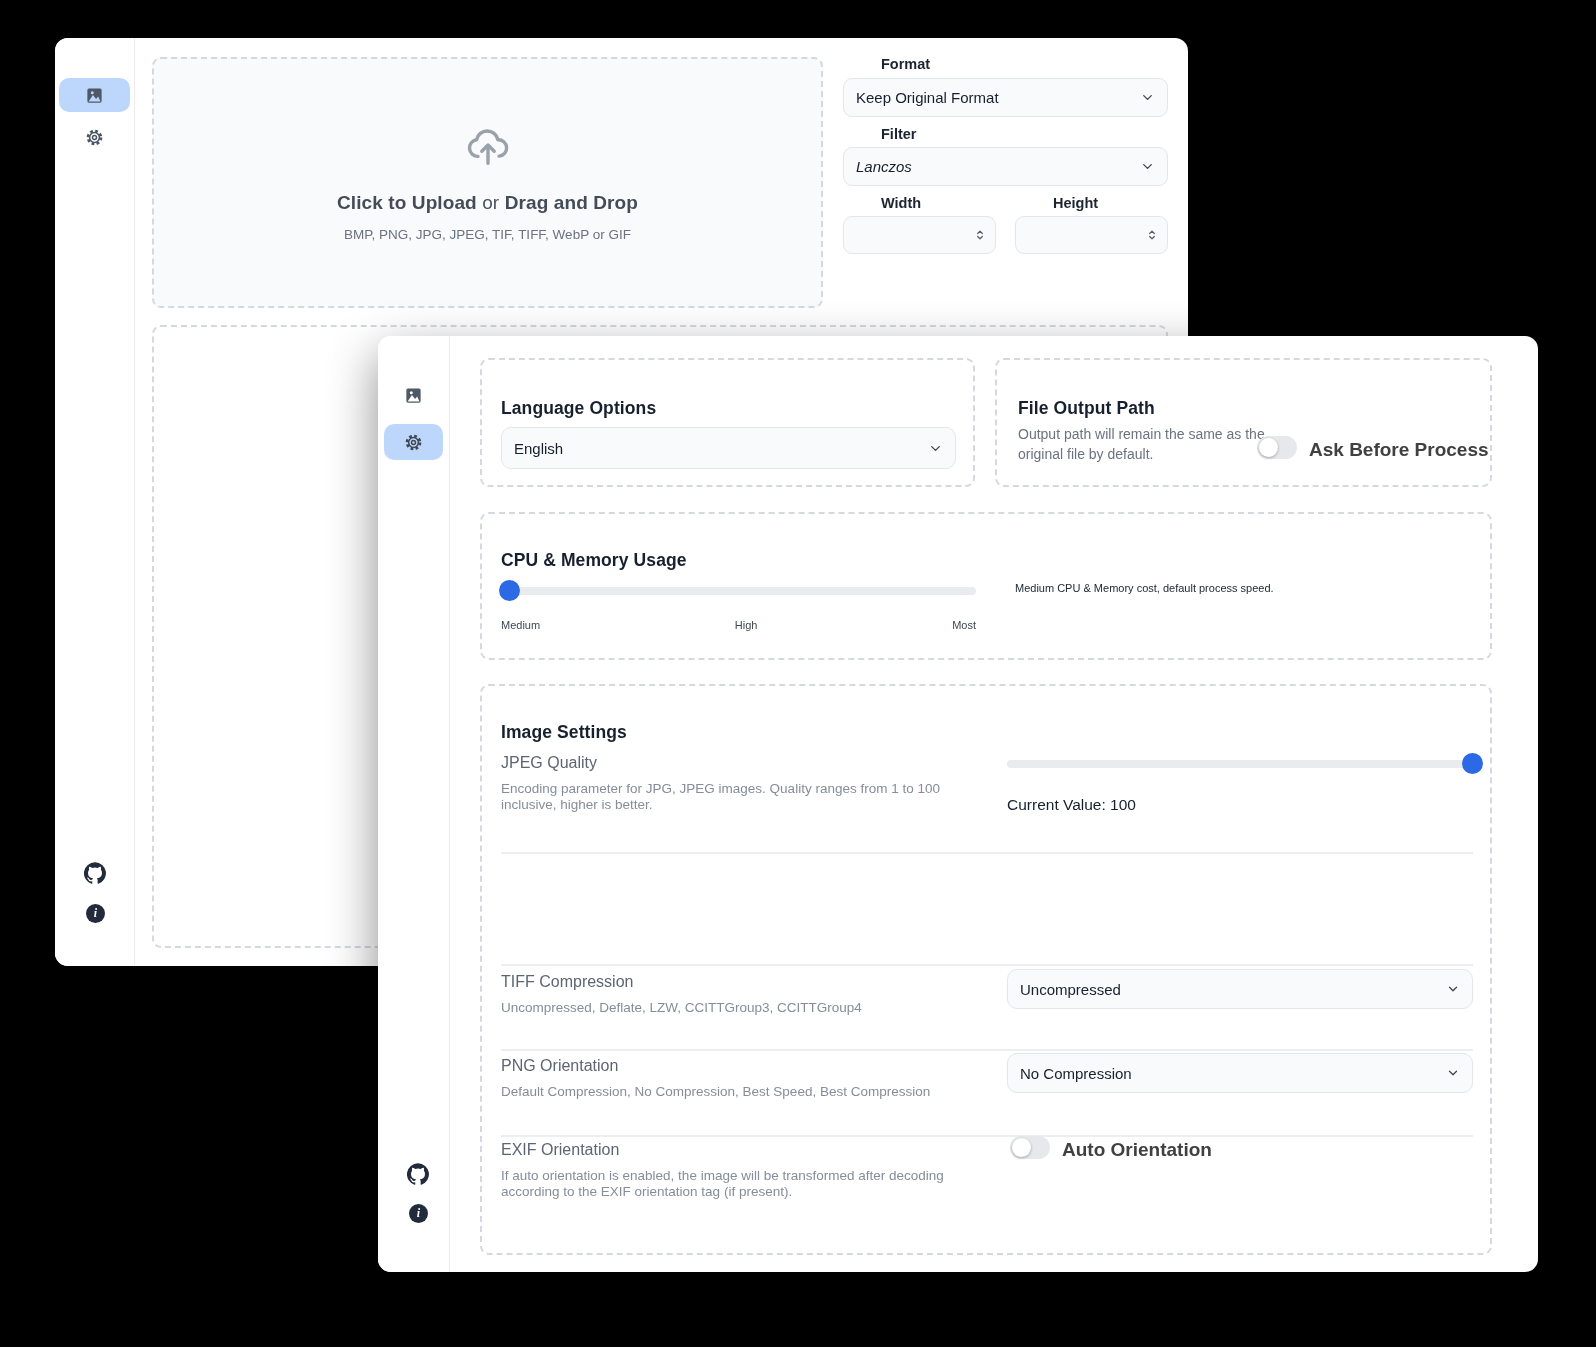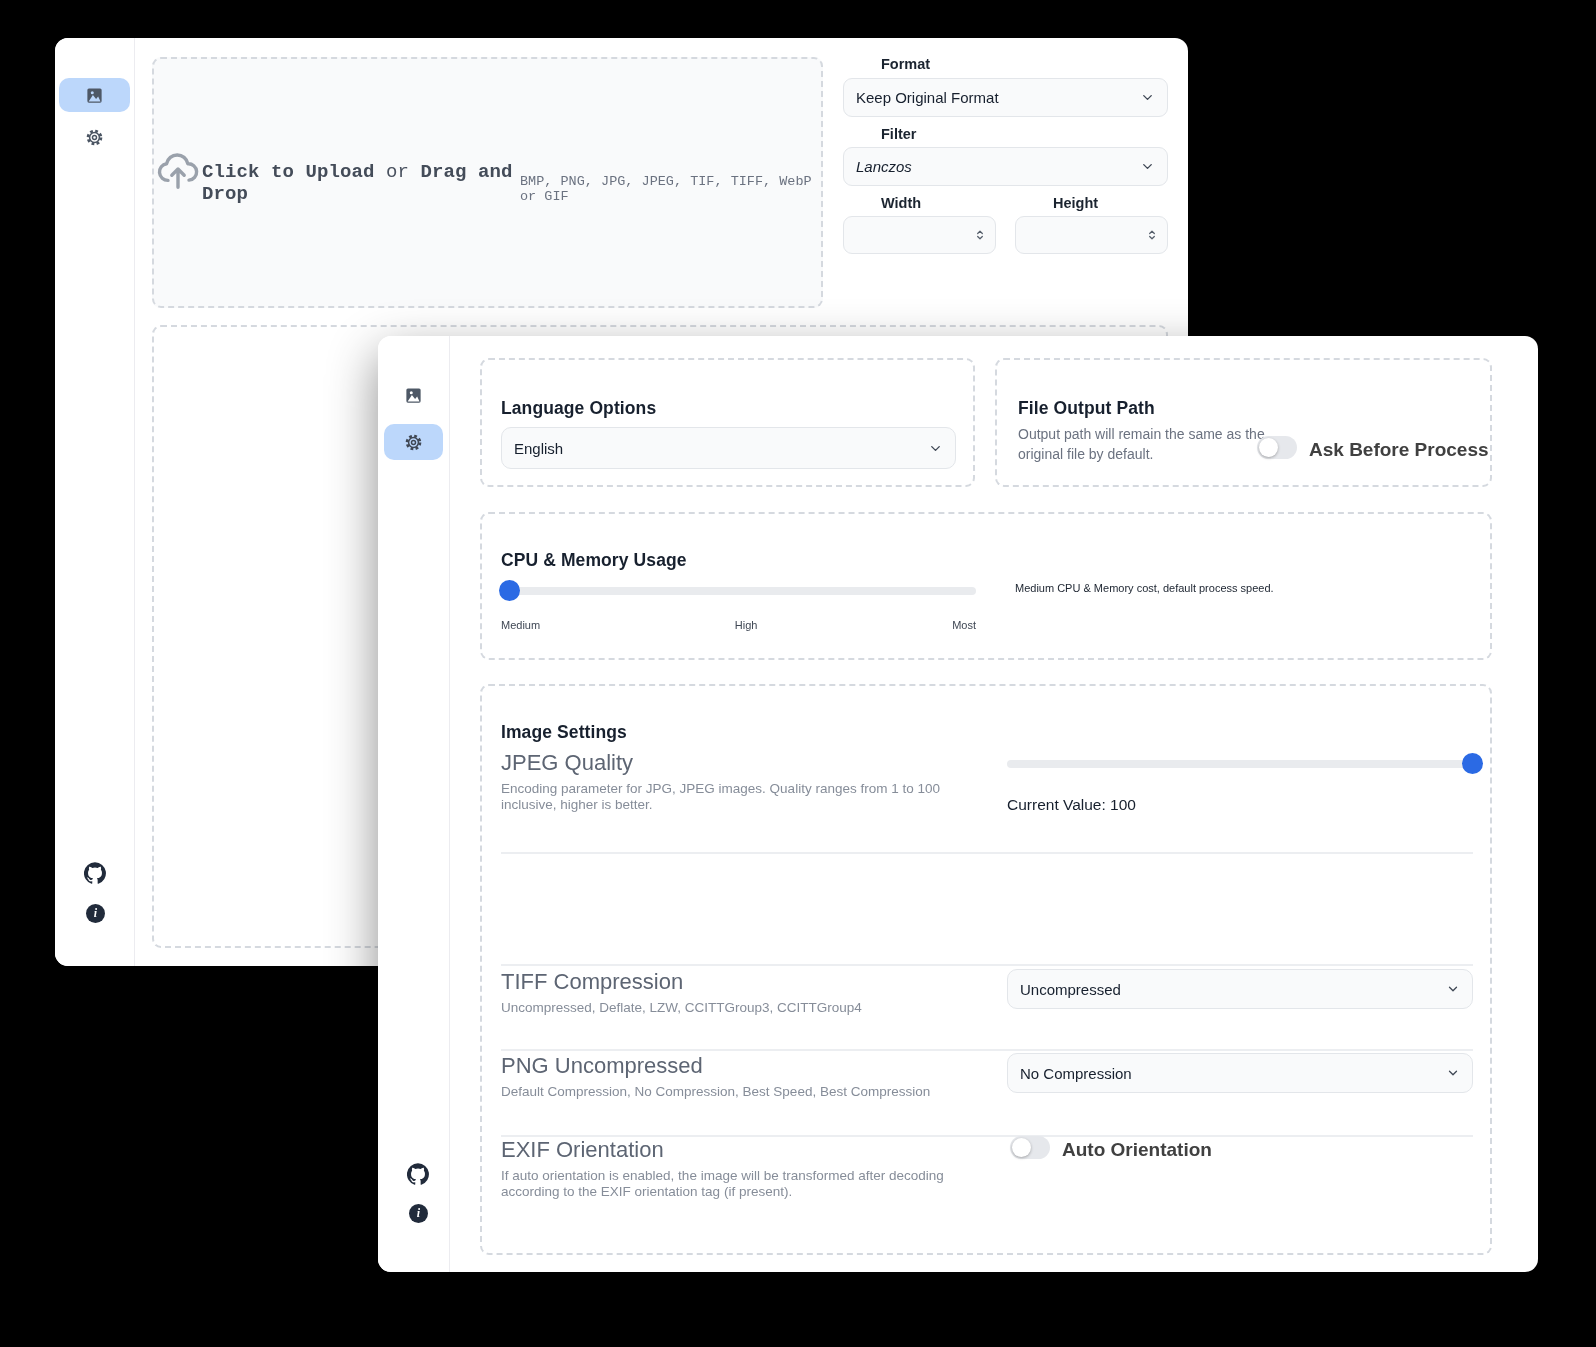--- a/index.html
+++ b/index.html
@@ -33,21 +33,21 @@
   .sbtn svg{display:block;}
   .sb-icon{position:absolute;display:flex;align-items:center;justify-content:center;color:#4b5563;}
   .gh{color:#212b3b;}
   .info-circle{background:#212b3b;color:#fff;border-radius:50%;
     display:flex;align-items:center;justify-content:center;
     font-family:"Liberation Serif","DejaVu Serif",serif;font-weight:700;font-style:italic;}
 
   
   .dashed{border:2px dashed #d5d9df;border-radius:9px;position:absolute;box-sizing:border-box;}
   .upload-box{left:97px;top:19px;width:671px;height:251px;background:#f9fafb;
-    display:flex;align-items:center;justify-content:center;cursor:pointer;font-family:Liberation Mono, monospace;}
+    display:flex;flex-direction:column;align-items:center;justify-content:center;cursor:pointer;}
   .queue-box{left:97px;top:287px;width:1016px;height:623px;background:#fff;}
 
   .up-cloud{color:#9aa1ab;margin-bottom:16px;}
   .up-title{font-size:19px;color:#4a5260;letter-spacing:.1px;}
   .up-title b{color:#444c59;font-weight:700;}
   .up-sub{font-size:13.5px;color:#6b7280;margin-top:13px;}
 
   
   .col-right{position:absolute;left:788px;top:0;width:325px;}
   .flabel{font-size:14.5px;font-weight:700;color:#1b2430;position:absolute;left:1px;margin-left:37px;}
@@ -82,21 +82,21 @@
   .slider{position:absolute;height:8px;border-radius:4px;background:#e9ebee;cursor:pointer;}
   .slider .thumb{position:absolute;top:-7px;width:21px;height:21px;border-radius:50%;background:#2b6ae4;}
   .thumb.at-left{left:-2px;}
   .thumb.at-right{right:-6px;}
   .slabels{position:absolute;left:19px;top:105px;width:475px;display:flex;justify-content:space-between;
     font-size:11px;color:#3f4754;}
   .cpu-status{position:absolute;left:533px;top:68px;font-size:11px;color:#1c2430;}
 
   
   .srow{position:absolute;left:19px;right:17px;height:100px;}
-  .row-title{font-size:22px;color:#5d6573;line-height:22px;}
+  .row-title{font-size:16px;color:#5d6573;line-height:22px;}
   .row-desc{font-size:13.5px;color:#868d99;line-height:16px;margin-top:7px;width:470px;}
   .rt{position:absolute;left:506px;top:0;width:470px;height:100%;}
   .rt .slider{left:0;top:8px;width:470px;}
   .rt .cur{position:absolute;left:0;top:44px;font-size:15.5px;color:#17202e;}
   .rt .select{left:0;top:-2px;width:466px;height:40px;border-radius:10px;}
   .divider{position:absolute;left:19px;right:17px;height:2px;background:#eceef1;}
 </style>
 </head>
 <body>
 
@@ -291,21 +291,21 @@
               <svg width="14" height="14" viewBox="0 0 24 24" fill="none" stroke="currentColor" stroke-width="2.2" stroke-linecap="round" stroke-linejoin="round">
                 <path d="m6 9 6 6 6-6"></path>
               </svg>
             </span>
         </div>
       </div>
     </div>
     <div class="divider" style="top:363px;"></div>
 
     <div class="srow" style="top:369px;height:80px;">
-      <div class="row-title">PNG Uncompressed</div>
+      <div class="row-title">PNG Orientation</div>
       <div class="row-desc">Default Compression, No Compression, Best Speed, Best Compression</div>
       <div class="rt">
         <div class="select">
           <span>No Compression</span>
           <span class="chev">
               <svg width="14" height="14" viewBox="0 0 24 24" fill="none" stroke="currentColor" stroke-width="2.2" stroke-linecap="round" stroke-linejoin="round">
                 <path d="m6 9 6 6 6-6"></path>
               </svg>
             </span>
         </div>

